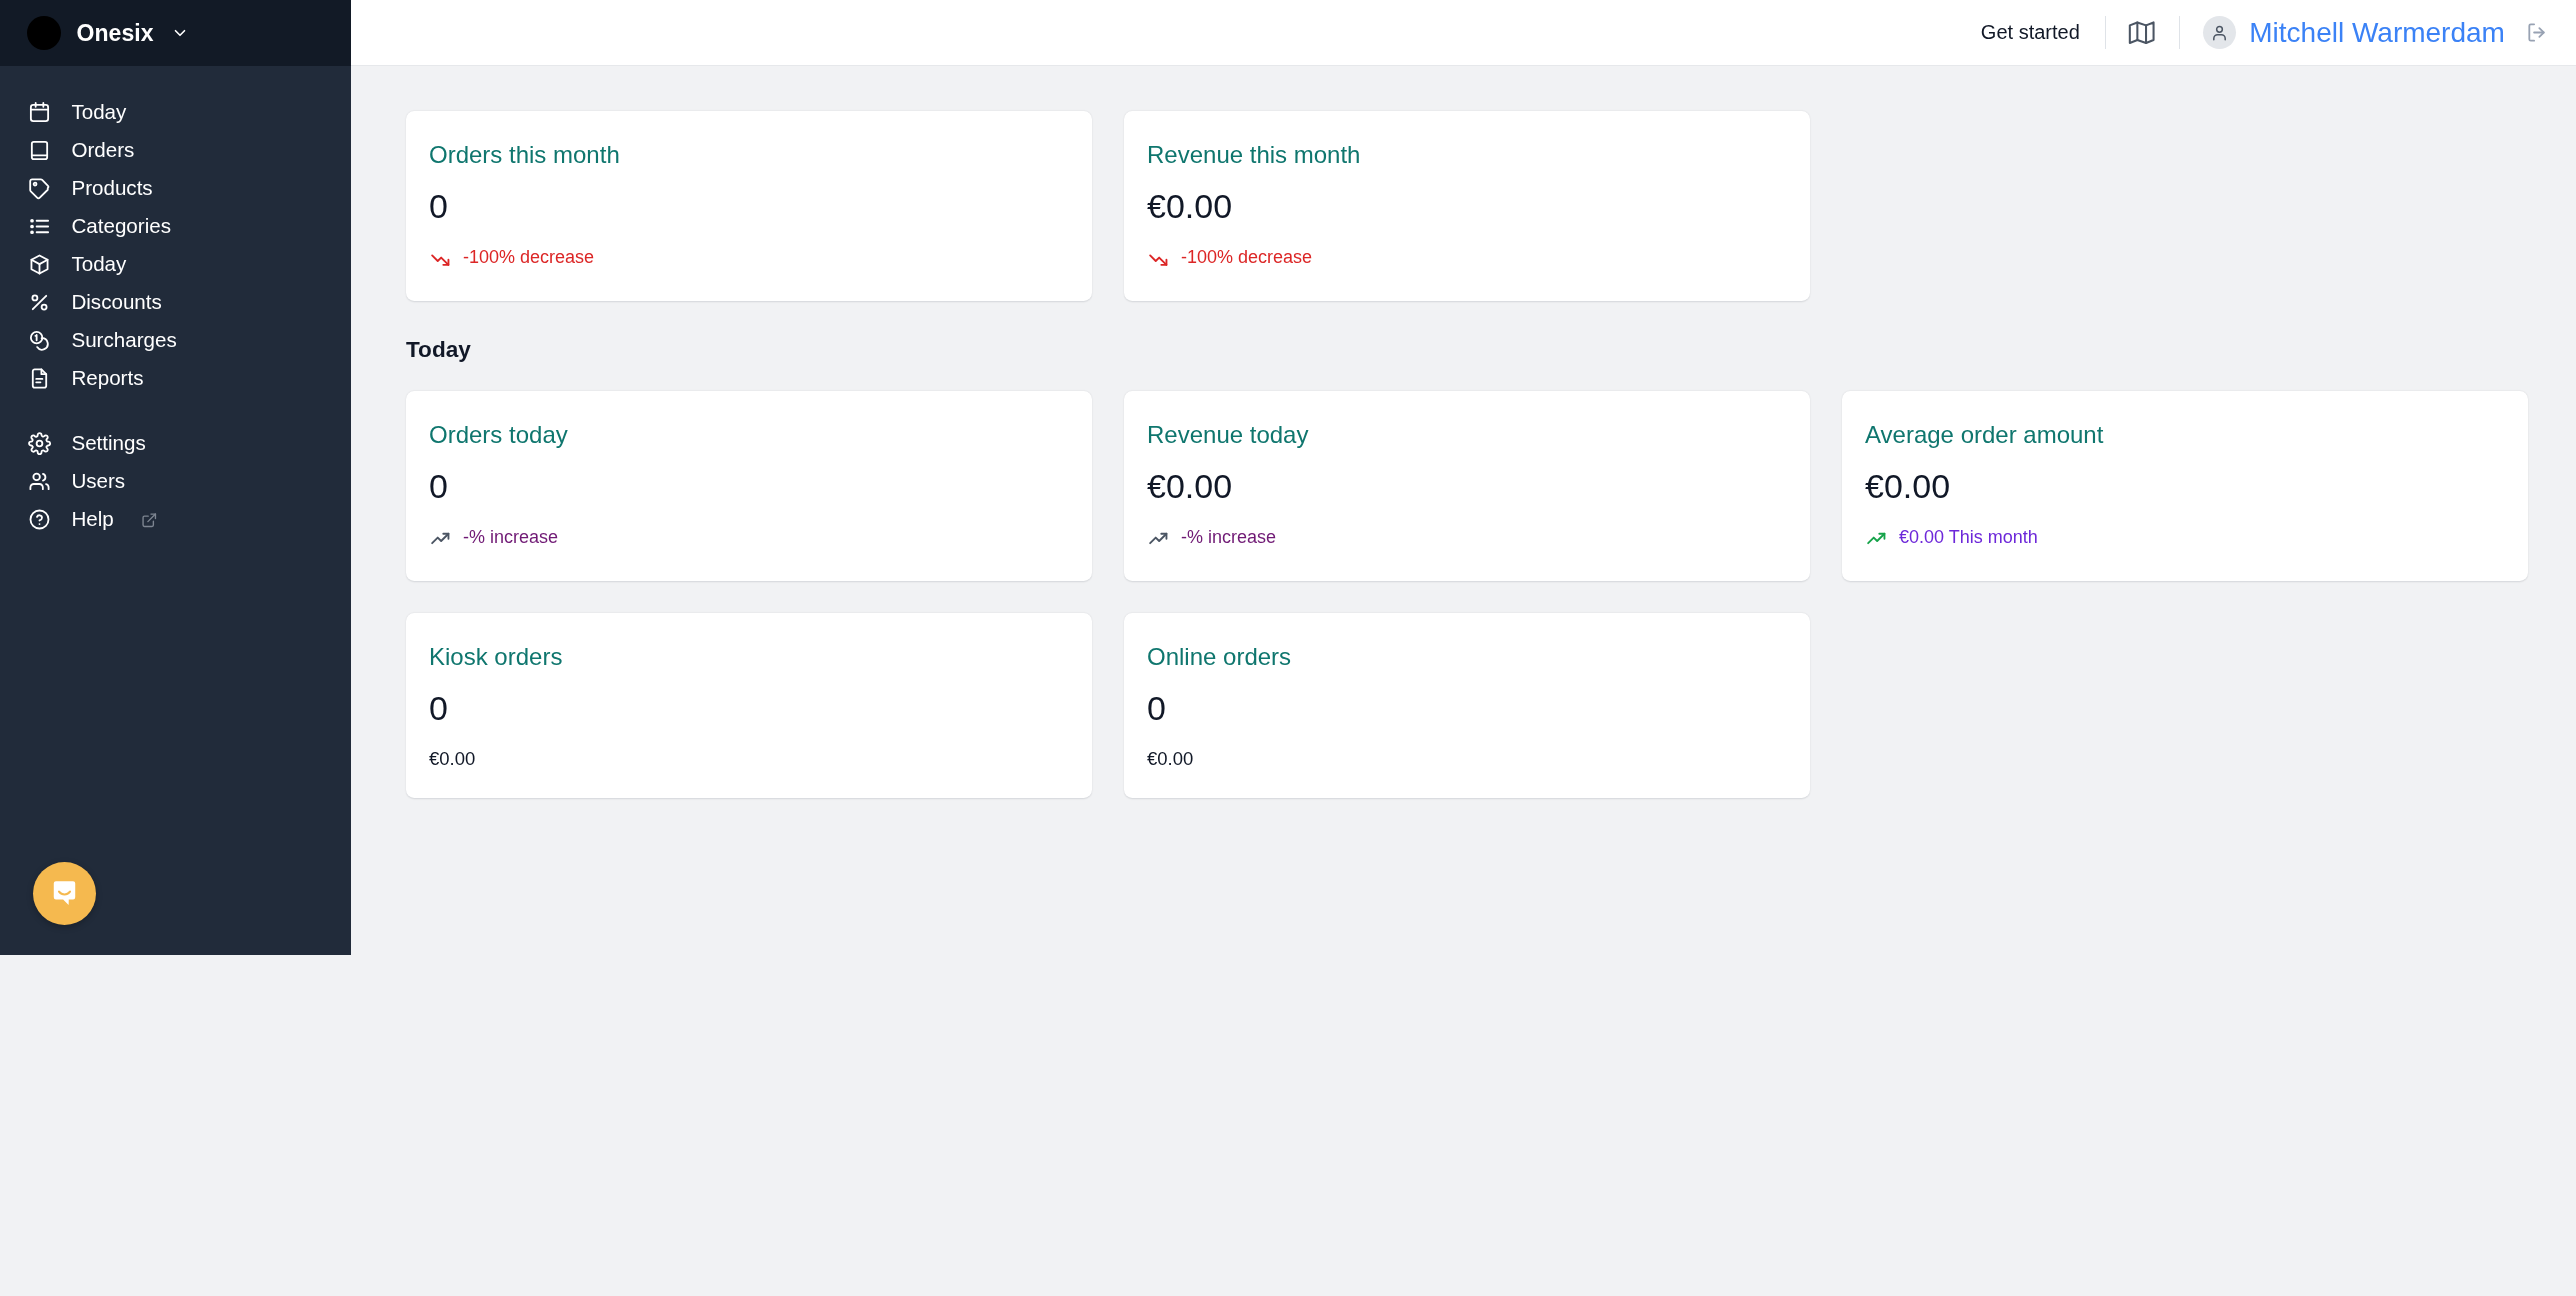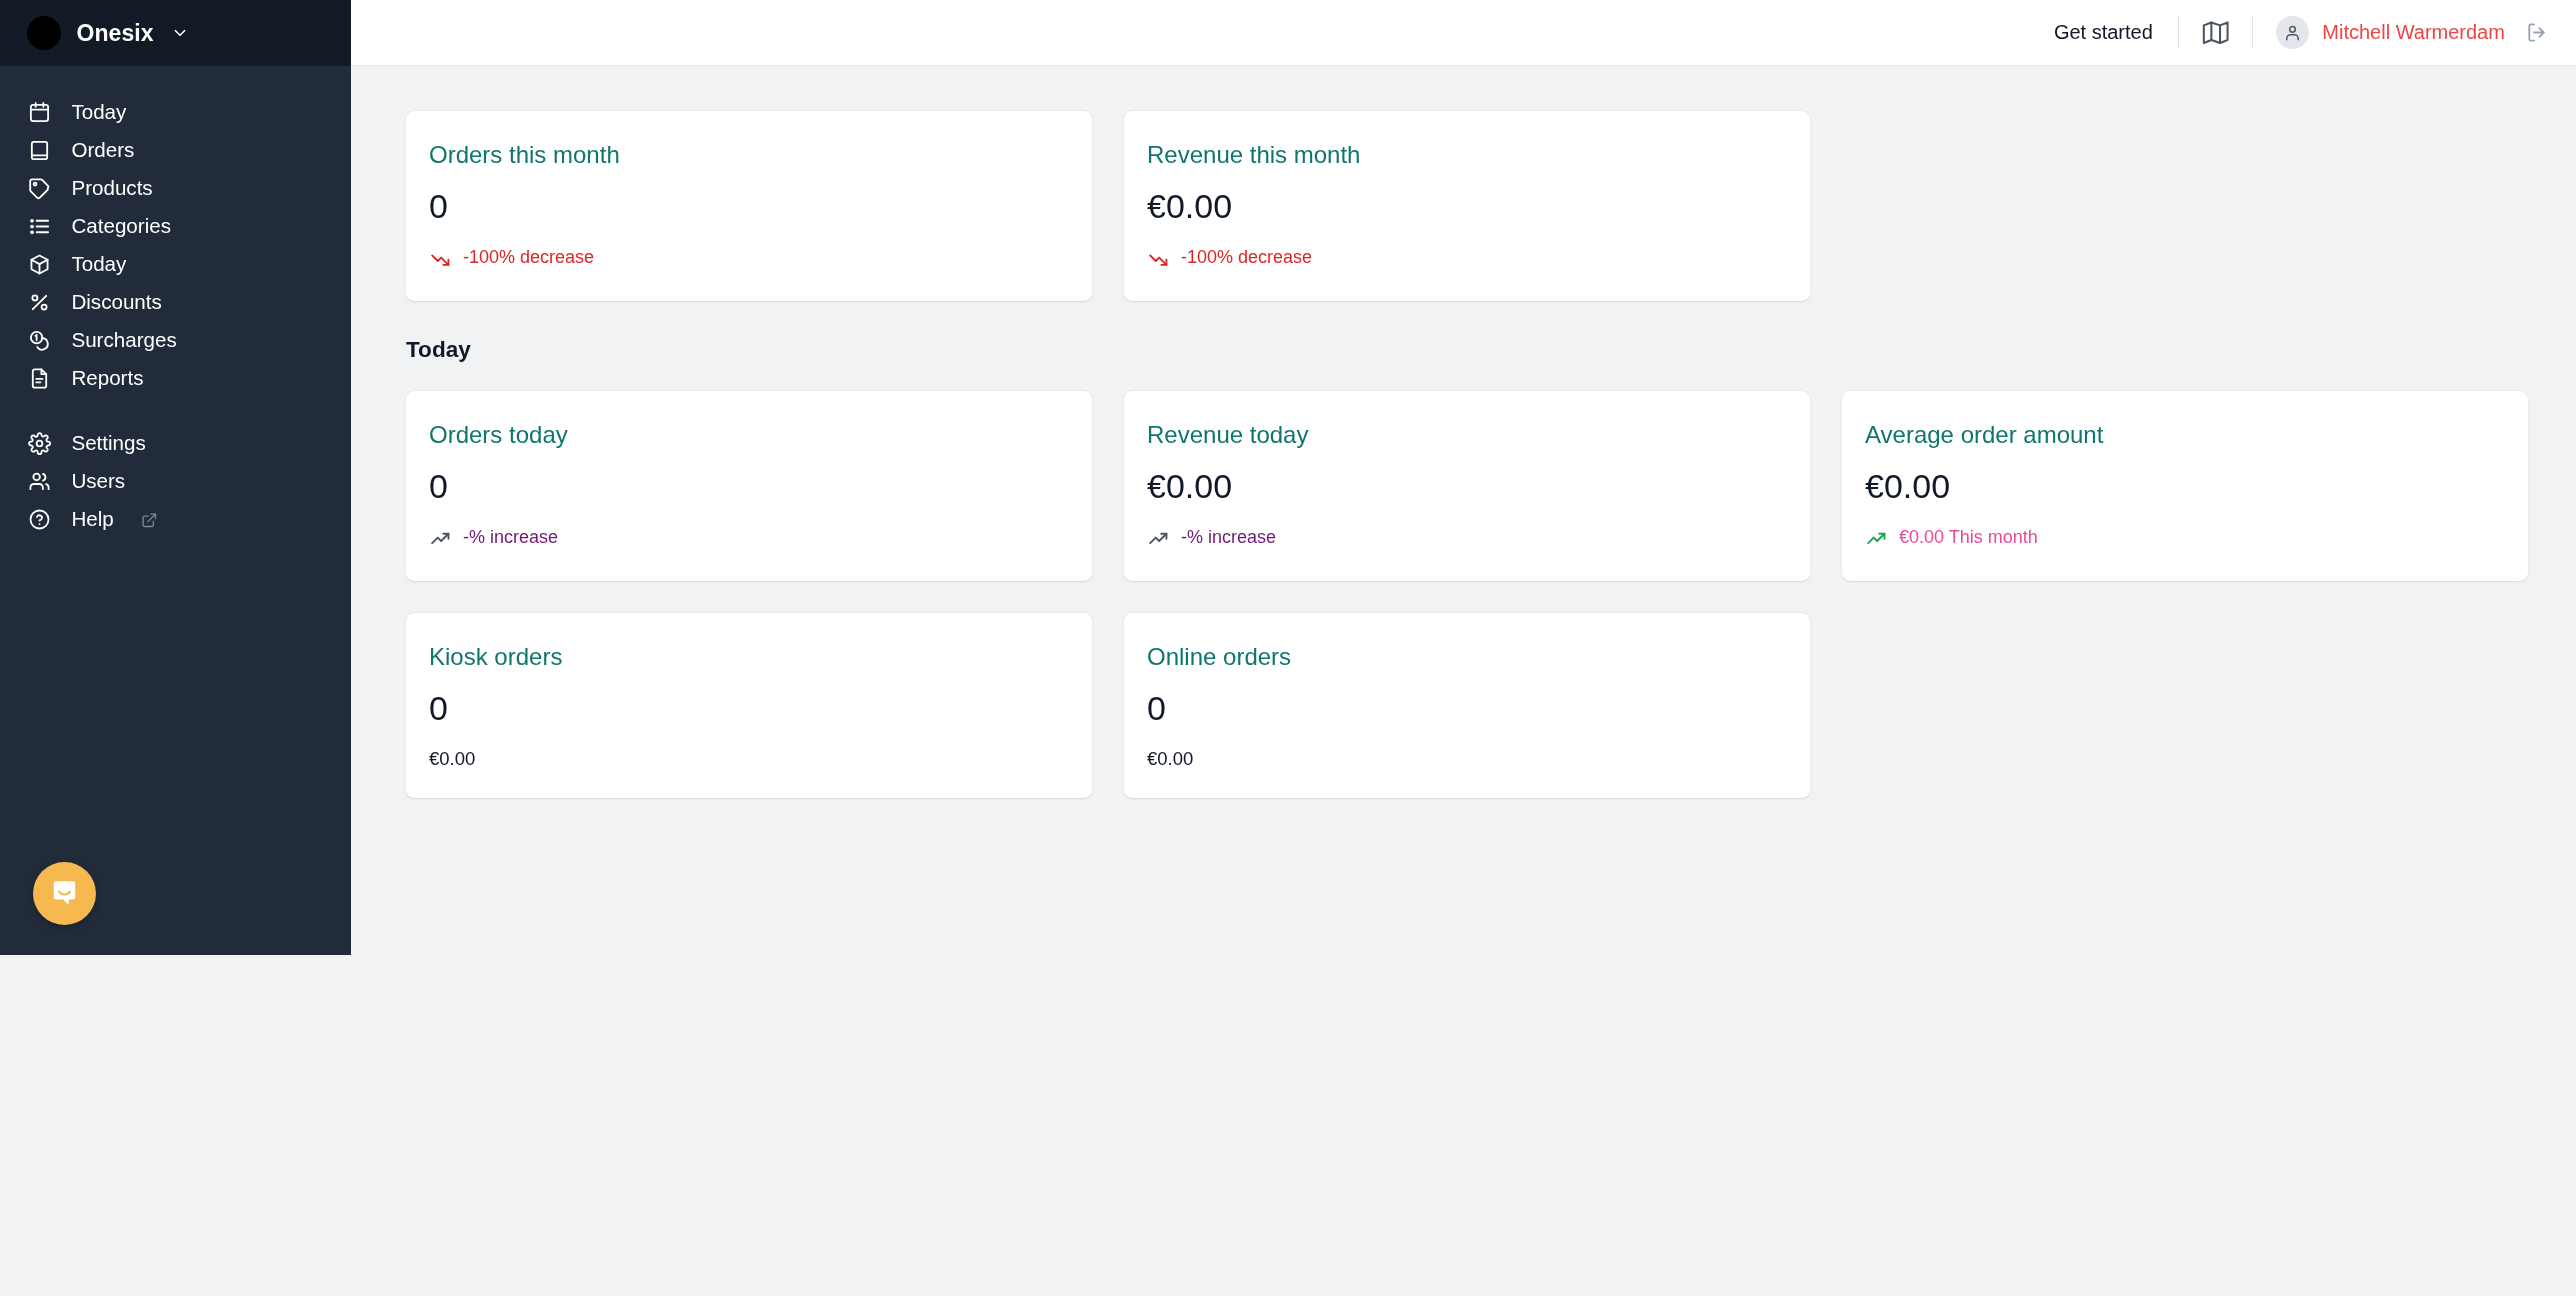--- a/index.html
+++ b/index.html
@@ -173,22 +173,22 @@
     height: 33px;
     border-radius: 50%;
     background: #e3e6ea;
     display: flex;
     align-items: center;
     justify-content: center;
     flex: 0 0 33px;
   }
 
   #user-name {
-    font-size: 20px;
-    color: #ef4444;
+    font-size: 28px;
+    color: #3b82f6;
     white-space: nowrap;
   }
 
   #logout-btn {
     padding: 0 9.6px 0 5.5px;
     display: flex;
     align-items: center;
     cursor: pointer;
   }
 
@@ -245,21 +245,21 @@
   .card-foot .trend-icon {
     width: 23px;
     height: 23px;
     display: flex;
     align-items: center;
     justify-content: center;
     flex: 0 0 23px;
   }
 
   .neg { color: #dc2626; }
-  .pos-green { color: #ec4899; }
+  .pos-green { color: #6d28d9; }
   .neutral { color: #701a75; }
   .plain-amount { color: #111827; font-size: 18.5px; line-height: 1; }
 
   #section-today {
     font-size: 22.6px;
     color: #111827;
     margin: 38px 0 29px 0;
     line-height: 1;
   }
 

